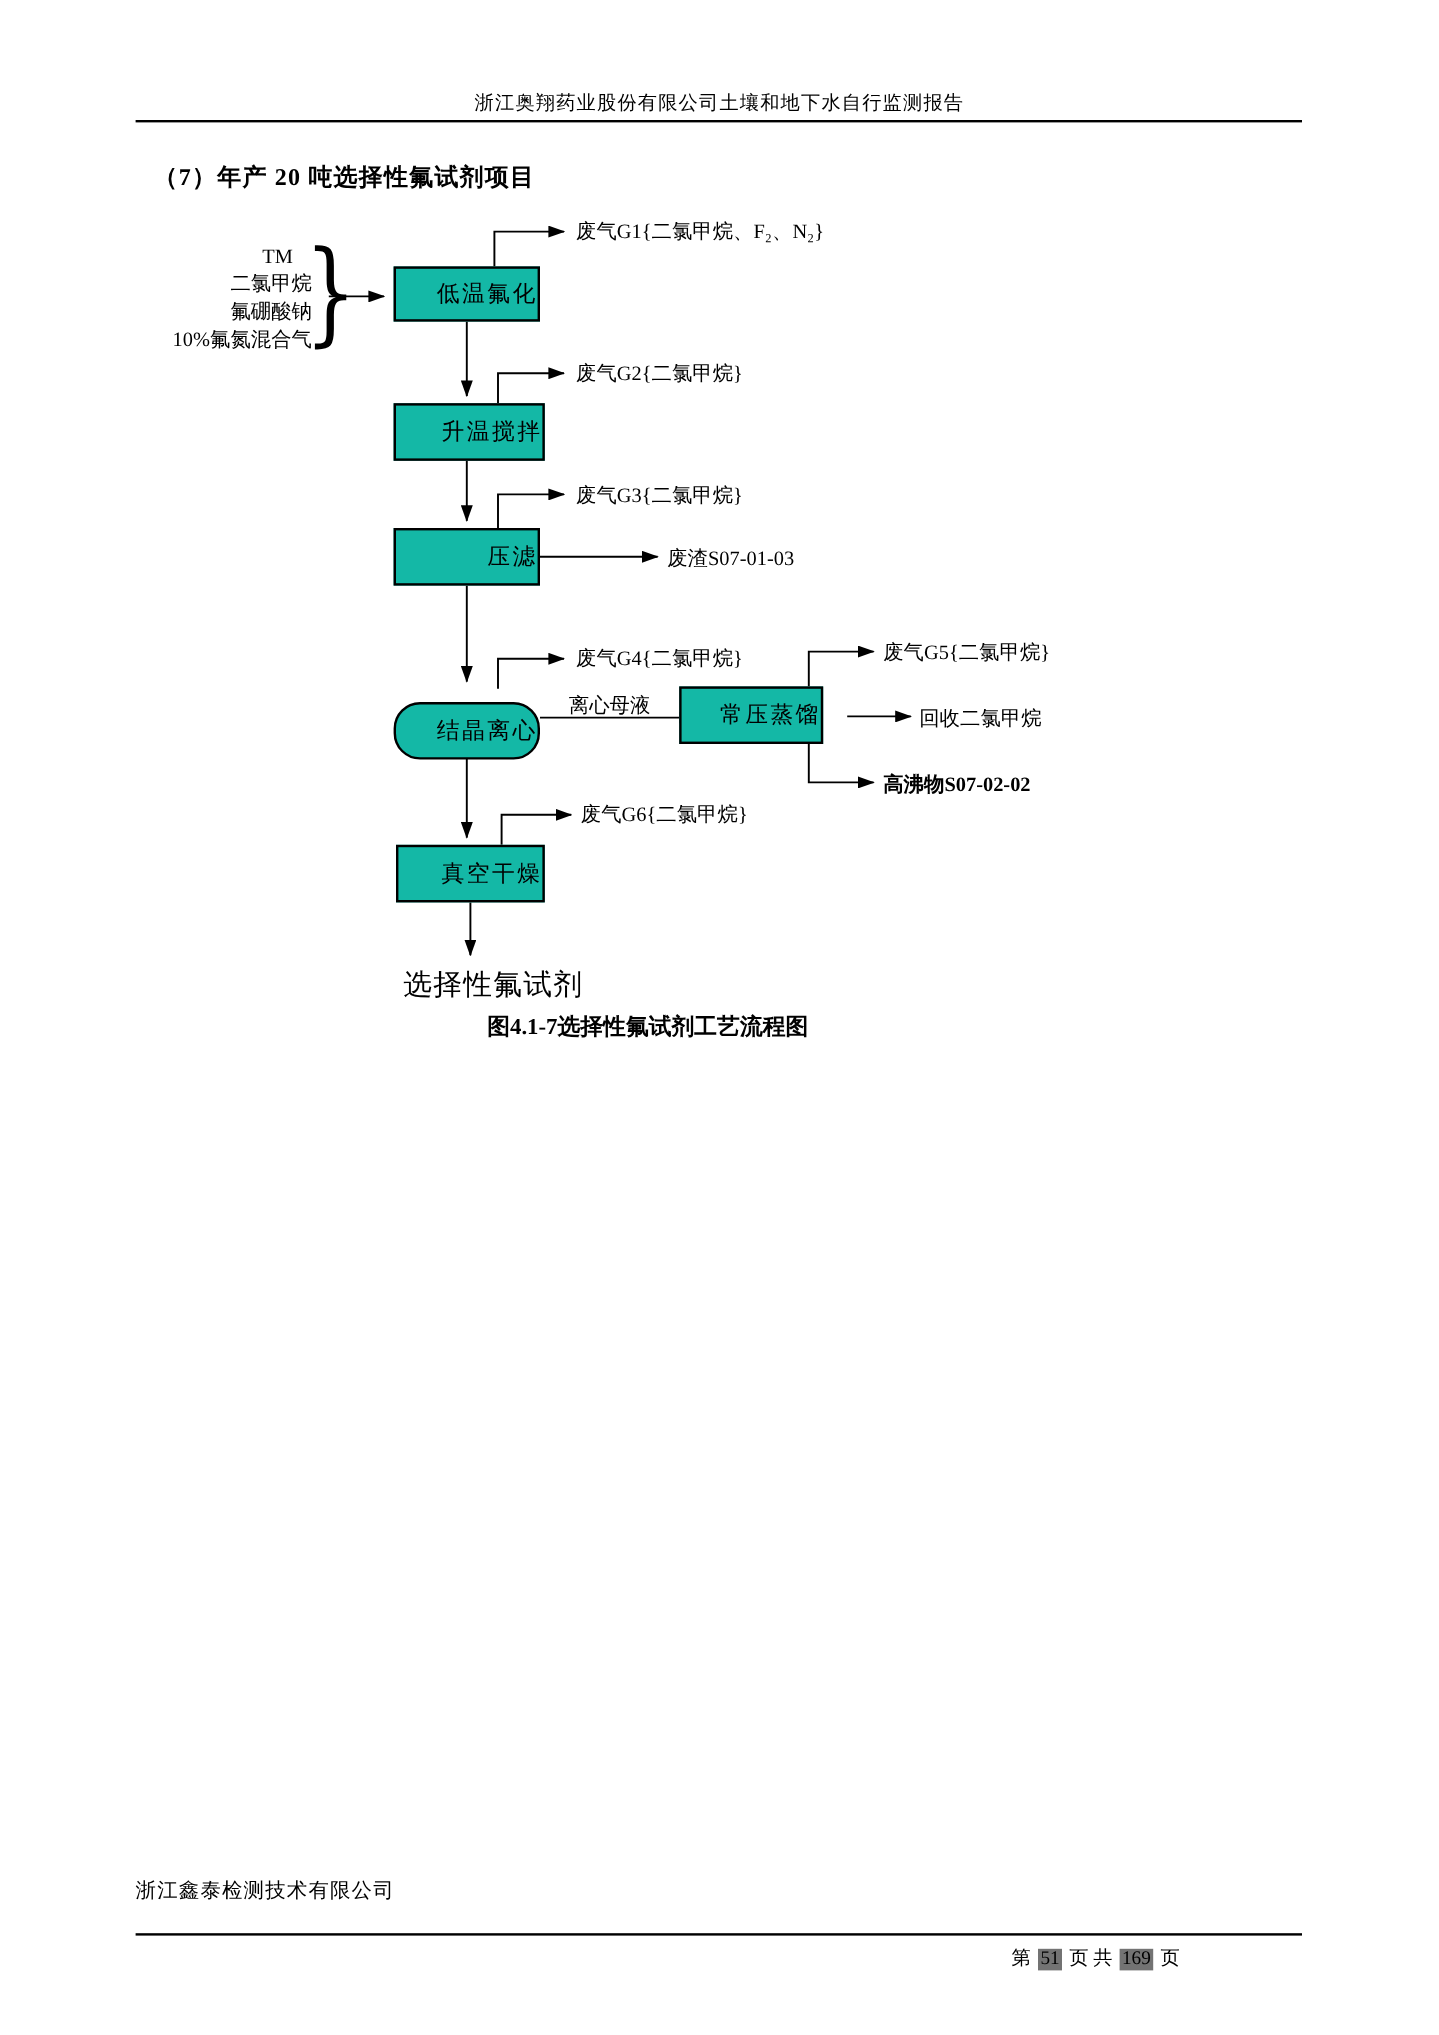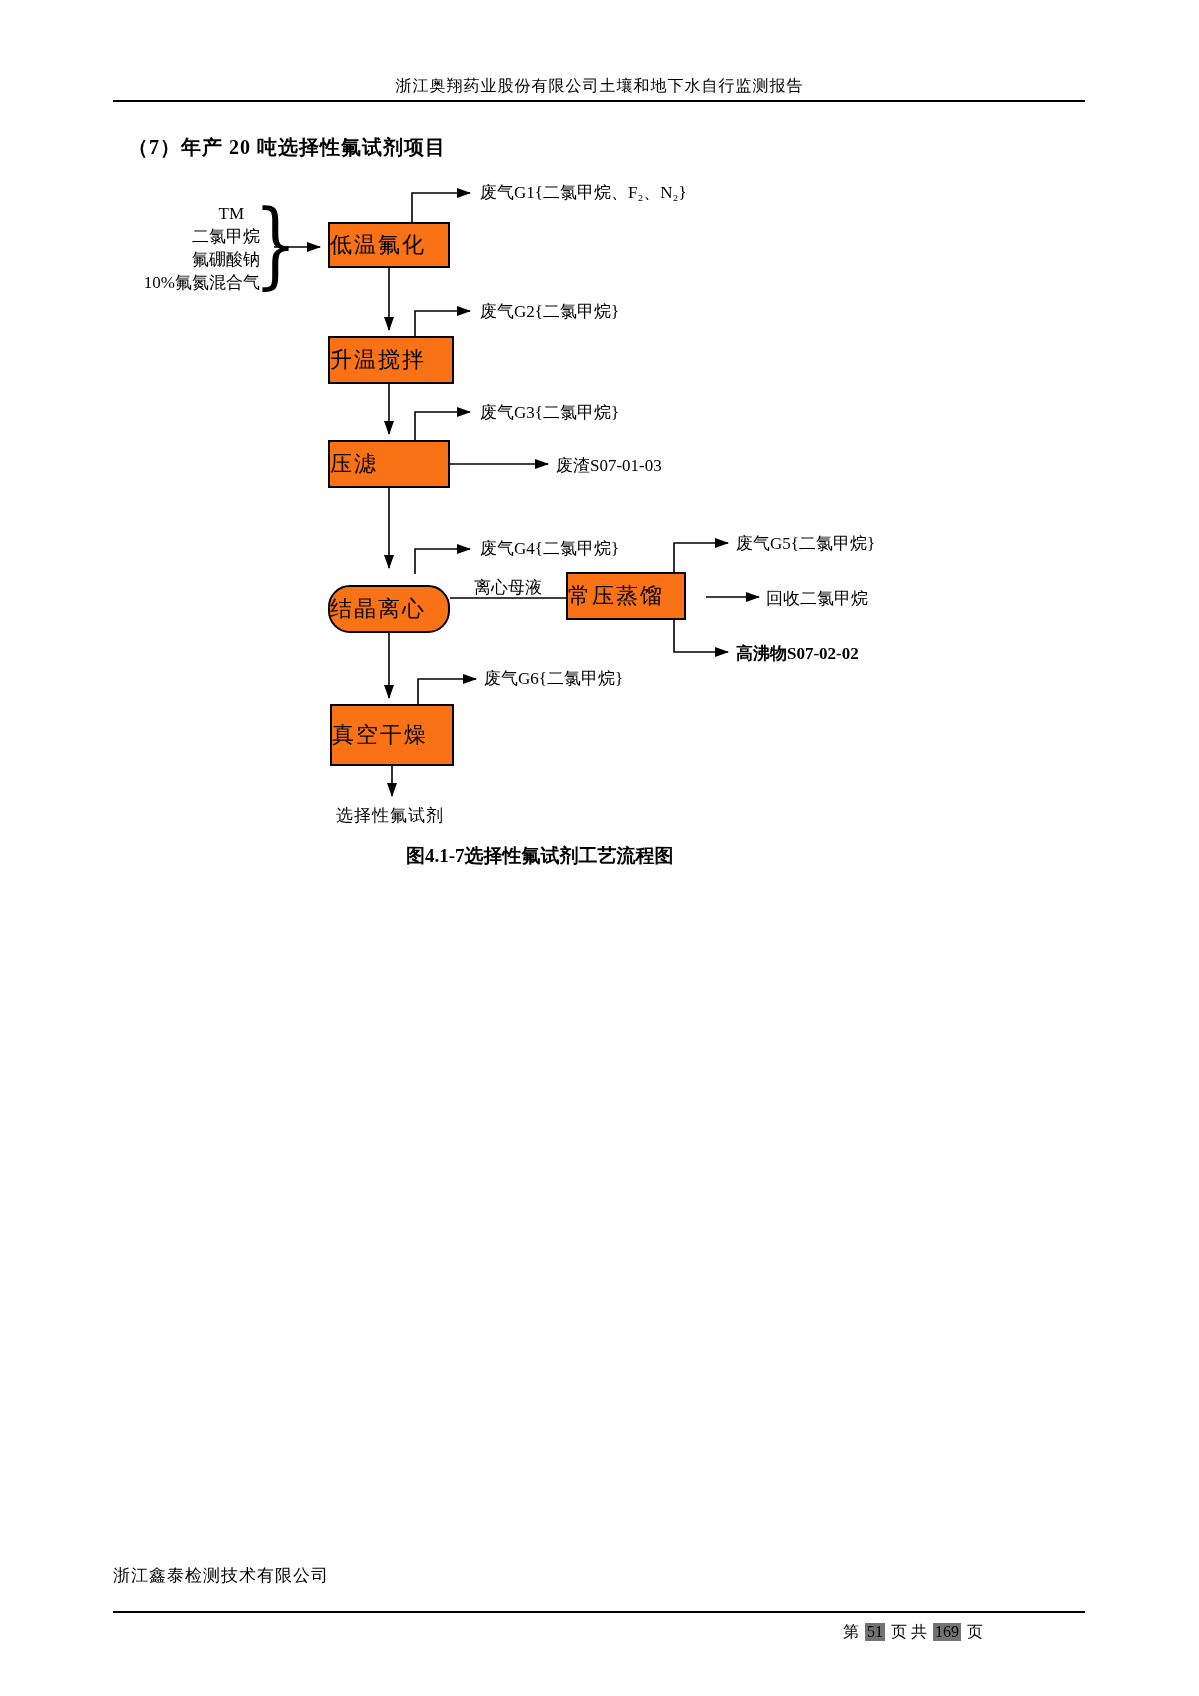--- a/index.html
+++ b/index.html
@@ -25,27 +25,27 @@
   .inputs-block .in-tm { padding-right: 16px; }
   .brace {
     top: 200px; left: 254px; font-size: 94px; line-height: 90px;
     transform: scaleX(0.72); transform-origin: left center;
     font-family: "DejaVu Serif", serif;
   }
 
   .flow-box {
     position: absolute;
     border: 2px solid #000;
-    display: flex; align-items: center; justify-content: flex-start;
-    font-size: 22px; letter-spacing: 2px;
-    background: #f97316;
+    display: flex; align-items: center; justify-content: flex-end;
+    font-size: 19px; letter-spacing: 2px;
+    background: #14b8a6;
     box-sizing: border-box;
   }
   .flow-label { font-size: 17px; }
-  .product-label { font-size: 17px; letter-spacing: 1px; }
+  .product-label { font-size: 24px; letter-spacing: 1px; }
   .caption { top: 843px; left: 406px; font-size: 19px; font-weight: bold; }
 
   .footer-rule { top: 1611px; left: 113px; width: 972px; border-top: 2px solid #000; height: 0; }
   .footer-company { top: 1564px; left: 113px; font-size: 17px; letter-spacing: 1px; }
   .footer-page { top: 1622px; right: 213px; font-size: 16px; }
   .footer-page span { display: inline-block; margin: 0 3px; }
   .page-num { background: #737373; padding: 0 2px; }
 
   svg.connectors { position: absolute; left: 0; top: 0; pointer-events: none; }
 </style>
@@ -101,21 +101,21 @@
   </div>
   <div class="flow-box" style="left:328px;top:440px;width:122px;height:48px;">
     <span>压滤</span>
   </div>
   <div class="flow-box" style="left:328px;top:585px;width:122px;height:48px;border-radius:22px;">
     <span>结晶离心</span>
   </div>
   <div class="flow-box" style="left:566px;top:572px;width:120px;height:48px;">
     <span>常压蒸馏</span>
   </div>
-  <div class="flow-box" style="left:330px;top:704px;width:124px;height:62px;">
+  <div class="flow-box" style="left:330px;top:704px;width:124px;height:48px;">
     <span>真空干燥</span>
   </div>
 
   <div class="abs flow-label" style="left:480px;top:181px;">废气G1{二氯甲烷、F₂、N₂}</div>
   <div class="abs flow-label" style="left:480px;top:300px;">废气G2{二氯甲烷}</div>
   <div class="abs flow-label" style="left:480px;top:401px;">废气G3{二氯甲烷}</div>
   <div class="abs flow-label" style="left:556px;top:454px;">废渣S07-01-03</div>
   <div class="abs flow-label" style="left:480px;top:537px;">废气G4{二氯甲烷}</div>
   <div class="abs flow-label" style="left:474px;top:576px;">离心母液</div>
   <div class="abs flow-label" style="left:736px;top:532px;">废气G5{二氯甲烷}</div>

